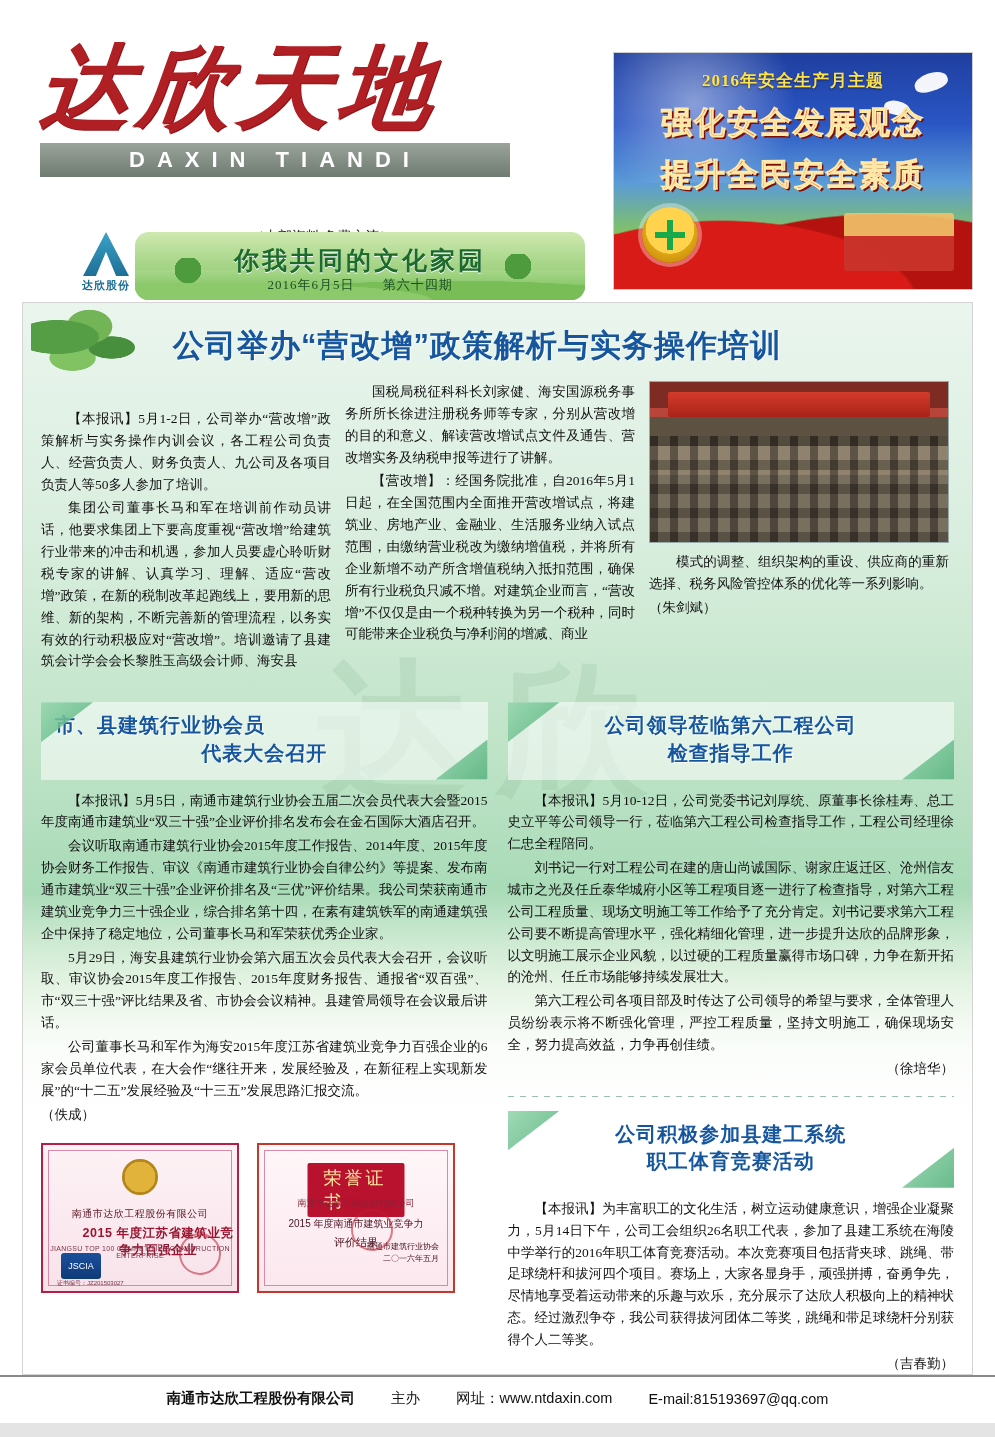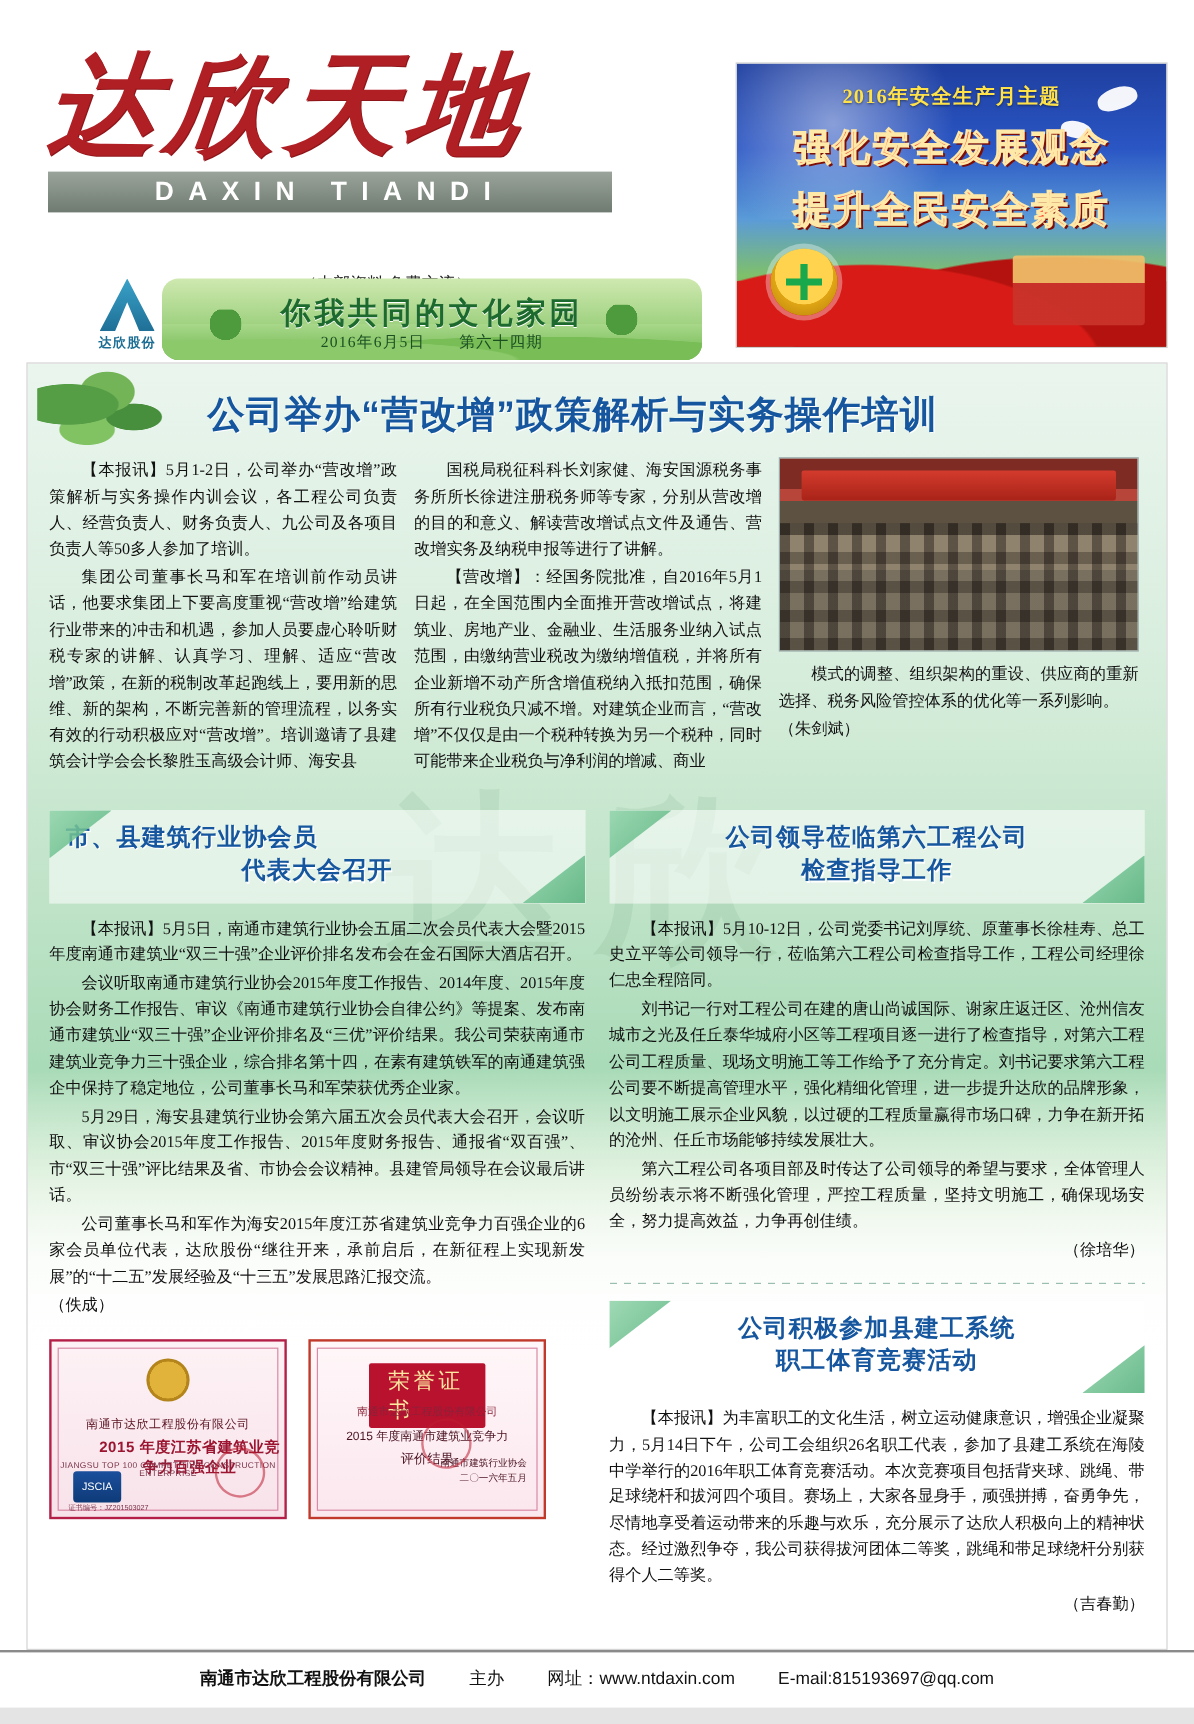--- a/index.html
+++ b/index.html
@@ -208,21 +208,21 @@
     white-space: nowrap;
   }
   .lead-body {
     position: relative;
     margin: 14px 18px 0 18px;
     display: flex;
     gap: 14px;
   }
   .col { font-size: 13.5px; line-height: 1.62; text-align: justify; color:#111; }
   .col p { margin: 0 0 2px 0; text-indent: 2em; }
-  .lead-c1 { width: 290px; }
+  .lead-c1 { width: 290px; margin-top: 27px; }
   .lead-c2 { width: 290px; }
   .lead-c3 { width: 300px; }
   .photo {
     width: 300px; height: 162px;
     border: 1px solid #9aa;
     background:
       linear-gradient(180deg,#7e2b24 0 16%, #b8453a 16% 22%, #5d5242 22% 40%, #9b8b72 40% 58%, #6e6454 58% 100%);
     position: relative; overflow:hidden;
     margin-bottom: 8px;
   }
@@ -437,21 +437,21 @@
         <div class="blk-title">
           <div class="corner-tl"></div>
           <div class="corner-br"></div>
           <div class="t">市、县建筑行业协会员</div>
           <div class="t center">代表大会召开</div>
         </div>
         <div class="blk-body">
           <p>【本报讯】5月5日，南通市建筑行业协会五届二次会员代表大会暨2015年度南通市建筑业“双三十强”企业评价排名发布会在金石国际大酒店召开。</p>
           <p>会议听取南通市建筑行业协会2015年度工作报告、2014年度、2015年度协会财务工作报告、审议《南通市建筑行业协会自律公约》等提案、发布南通市建筑业“双三十强”企业评价排名及“三优”评价结果。我公司荣获南通市建筑业竞争力三十强企业，综合排名第十四，在素有建筑铁军的南通建筑强企中保持了稳定地位，公司董事长马和军荣获优秀企业家。</p>
           <p>5月29日，海安县建筑行业协会第六届五次会员代表大会召开，会议听取、审议协会2015年度工作报告、2015年度财务报告、通报省“双百强”、市“双三十强”评比结果及省、市协会会议精神。县建管局领导在会议最后讲话。</p>
-          <p>公司董事长马和军作为海安2015年度江苏省建筑业竞争力百强企业的6家会员单位代表，达欣股份“继往开来，承前启后，在新征程上实现新发展”的“十二五”发展经验及“十三五”发展思路汇报交流。</p>
+          <p>公司董事长马和军作为海安2015年度江苏省建筑业竞争力百强企业的6家会员单位代表，在大会作“继往开来，发展经验及，在新征程上实现新发展”的“十二五”发展经验及“十三五”发展思路汇报交流。</p>
           <p style="text-indent:0">（佚成）</p>
         </div>
 
         <div class="certs">
           <div class="cert c1">
             <div class="inner-border"></div>
             <div class="seal"></div>
             <div class="c-l1">南通市达欣工程股份有限公司</div>
             <div class="c-l2">2015 年度江苏省建筑业竞争力百强企业</div>
             <div class="c-l3">JIANGSU TOP 100 COMPETITIVE CONSTRUCTION ENTERPRISE</div>

